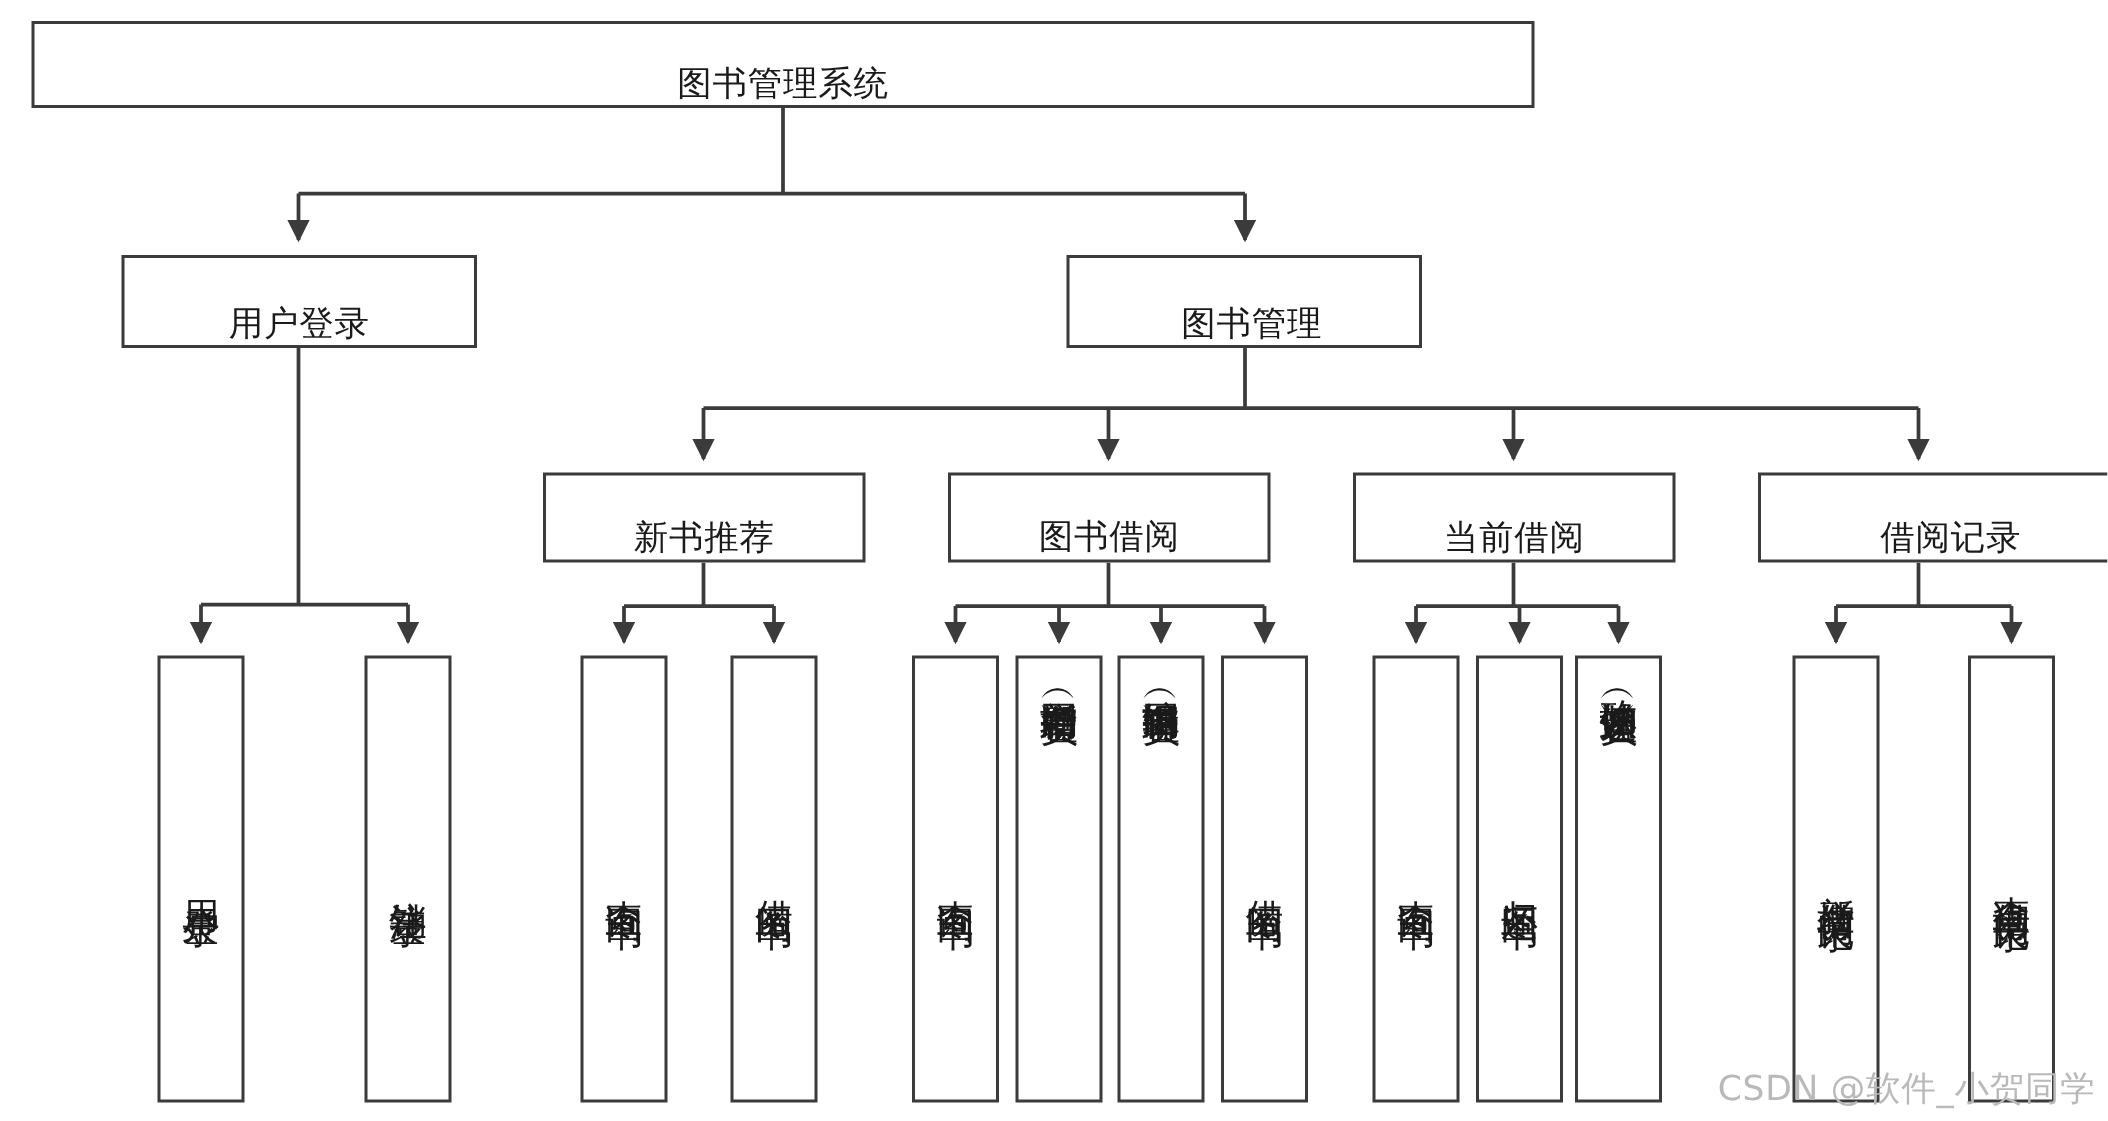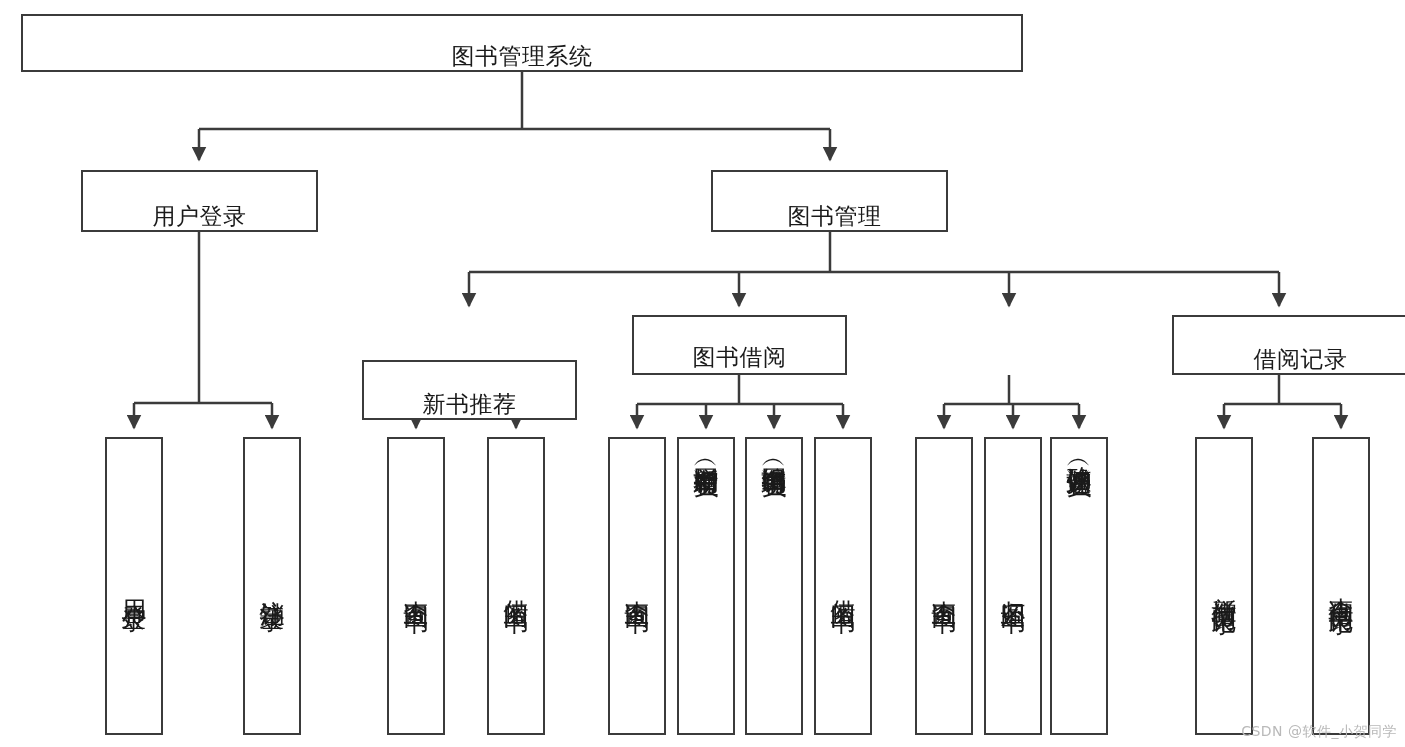--- a/index.html
+++ b/index.html
@@ -63,21 +63,21 @@
     letter-spacing: 1px;
   }
   .node.v.center {
     align-items: center;
     padding-top: 0;
   }
   #watermark {
     position: absolute;
     right: 8px;
     bottom: 6px;
-    font-size: 14px;
+    font-size: 23px;
     color: #b9b9b9;
     letter-spacing: 0.5px;
     white-space: nowrap;
   }
 </style>
 </head>
 <body>
 
 <div id="canvas">
 
@@ -135,26 +135,29 @@
     <span class="node-label">图书管理系统</span>
   </div>
 
   <div class="node h" style="left:81px; top:170px; width:237px; height:62px;">
     <span class="node-label">用户登录</span>
   </div>
   <div class="node h" style="left:711px; top:170px; width:237px; height:62px;padding-left:10px;">
     <span class="node-label">图书管理</span>
   </div>
 
-  <div class="node h" style="left:362px; top:315px; width:215px; height:60px;margin-top:45px;">
+  <div class="node h" style="left:362px; top:315px; width:215px; height:60px;">
     <span class="node-label">新书推荐</span>
   </div>
   <div class="node h" style="left:632px; top:315px; width:215px; height:60px;font-family:Liberation Mono, monospace;">
     <span class="node-label">图书借阅</span>
   </div>
+  <div class="node h" style="left:902px; top:315px; width:215px; height:60px;">
+    <span class="node-label">当前借阅</span>
+  </div>
   <div class="node h" style="left:1172px; top:315px; width:257px; height:60px;">
     <span class="node-label">借阅记录</span>
   </div>
 
   <div class="node v center" style="left:105px; top:437px; width:58px; height:298px;">
     <span class="node-label">用户登录</span>
   </div>
   <div class="node v center" style="left:243px; top:437px; width:58px; height:298px;">
     <span class="node-label">注销登录</span>
   </div>

